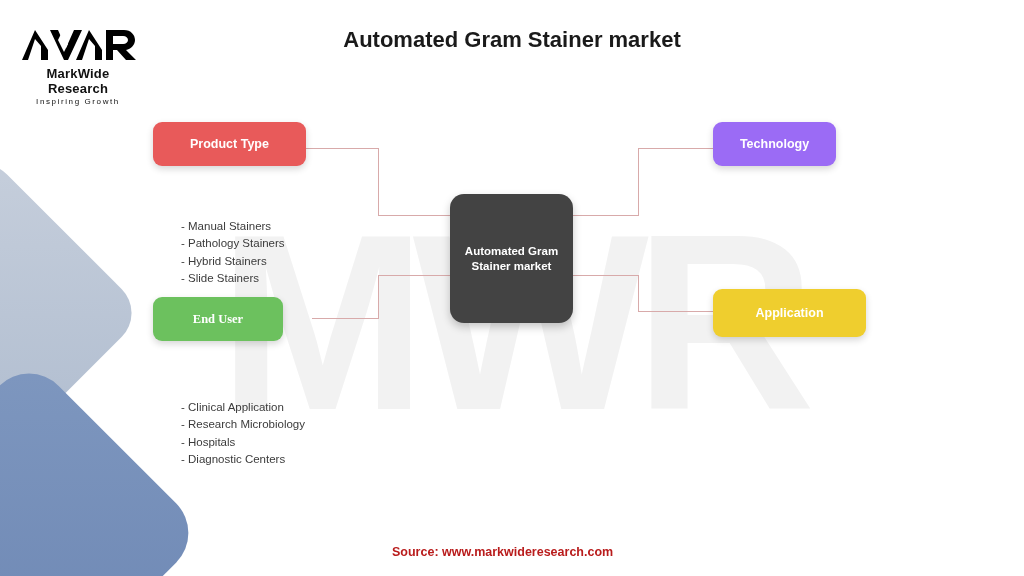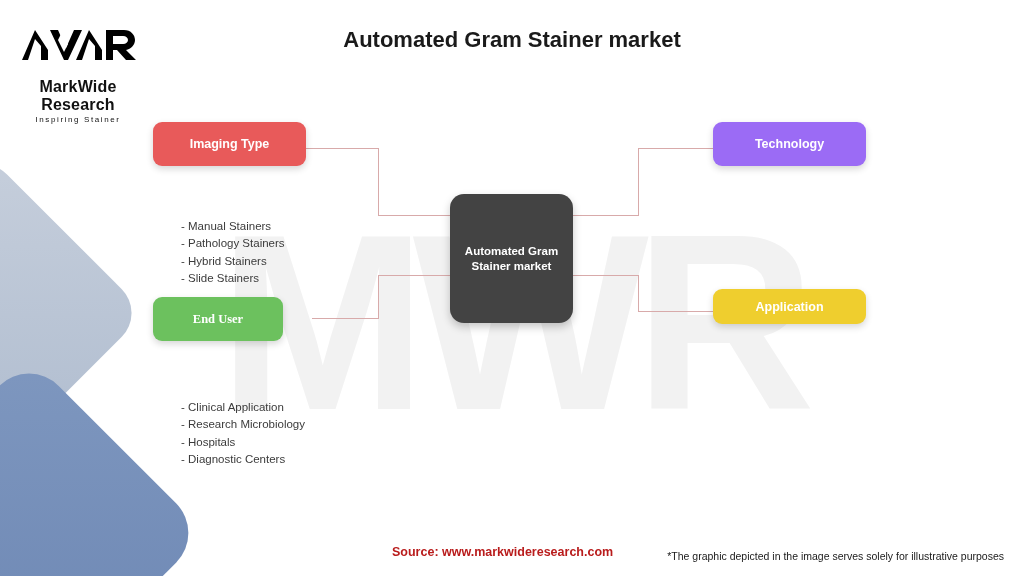--- a/index.html
+++ b/index.html
@@ -47,22 +47,22 @@
     line-height:230px;
     text-align:center;
     user-select:none;
     font-family:"Liberation Sans", sans-serif;
   }
 
   
   .logo { position:absolute; left:18px; top:26px; width:120px; }
   .logo-mark { display:block; }
   .logo-name {
-    font-size:16px; font-weight:bold; color:#111;
-    text-align:center; letter-spacing:.2px; margin-top:14px;
+    font-size:13px; font-weight:bold; color:#111;
+    text-align:center; letter-spacing:.2px; margin-top:2px;
   }
   .logo-tag {
     font-size:8px; color:#111; text-align:center;
     letter-spacing:1.6px; margin-top:1px;
   }
 
   
   .title {
     position:absolute; left:0; top:27px; width:1024px;
     text-align:center;
@@ -77,22 +77,22 @@
   
   .pill {
     position:absolute;
     border-radius:9px;
     display:flex; align-items:center; justify-content:center;
     color:#ffffff; font-size:12.5px; font-weight:bold;
     box-shadow:0 3px 7px rgba(0,0,0,.16);
   }
   .pill-product { left:153px; top:122px; width:153px; height:44px; background:#e85a5a; }
   .pill-enduser { left:153px; top:297px; width:130px; height:44px; background:#6cc15e;font-family:Liberation Serif, serif; }
-  .pill-tech    { left:713px; top:122px; width:153px; height:44px; background:#9b6bf5; }
-  .pill-app     { left:713px; top:289px; width:153px; height:35px; background:#efce2e; }
+  .pill-tech    { left:713px; top:122px; width:123px; height:44px; background:#9b6bf5; }
+  .pill-app     { left:713px; top:289px; width:153px; height:48px; background:#efce2e; }
 
   
   .items {
     position:absolute;
     font-size:11.5px;
     color:#3b3b3b;
     line-height:17.4px;
     margin-top:40px;
   }
   .items-product { left:181px; top:178px; }
@@ -137,21 +137,21 @@
 
   <div class="logo">
     <svg class="logo-mark" width="120" height="38" viewBox="0 0 120 38">
       <path d="M4 34 L17 4 L30 24 L30 34 L23 34 L23 20 L17 13 L10 34 Z" fill="#000"></path>
       <path d="M32 4 L40 4 L48 22 L56 4 L64 4 L50 34 L46 34 Z" fill="#000"></path>
       <path d="M44 6 L50 18 L46 26 L40 14 Z" fill="#fff"></path>
       <path d="M58 34 L71 4 L84 24 L84 34 L77 34 L77 20 L71 13 L64 34 Z" fill="#000"></path>
       <path d="M88 4 L106 4 C113 4 117 9 117 14 C117 19 113 23 108 24 L118 34 L108 34 L99 24 L95 24 L95 34 L88 34 Z M95 10 L95 18 L105 18 C108 18 110 16 110 14 C110 12 108 10 105 10 Z" fill="#000"></path>
     </svg>
     <div class="logo-name">MarkWide Research</div>
-    <div class="logo-tag">Inspiring Stainer</div>
+    <div class="logo-tag">Inspiring Growth</div>
   </div>
 
   <div class="title">Automated Gram Stainer market</div>
 
   <div class="conn h" style="left:306px; top:148px; width:73px;"></div>
   <div class="conn v" style="left:378px; top:148px; height:68px;"></div>
   <div class="conn h" style="left:378px; top:215px; width:73px;"></div>
 
   <div class="conn h" style="left:638px; top:148px; width:76px;"></div>
   <div class="conn v" style="left:638px; top:148px; height:68px;"></div>
@@ -160,36 +160,35 @@
   <div class="conn h" style="left:312px; top:318px; width:67px;"></div>
   <div class="conn v" style="left:378px; top:275px; height:44px;"></div>
   <div class="conn h" style="left:378px; top:275px; width:73px;"></div>
 
   <div class="conn h" style="left:638px; top:311px; width:76px;"></div>
   <div class="conn v" style="left:638px; top:275px; height:37px;"></div>
   <div class="conn h" style="left:572px; top:275px; width:67px;"></div>
 
   <div class="center-node">Automated Gram Stainer market</div>
 
-  <div class="pill pill-product">Imaging Type</div>
+  <div class="pill pill-product">Product Type</div>
   <div class="items items-product">
     <div>- Manual Stainers</div>
     <div>- Pathology Stainers</div>
     <div>- Hybrid Stainers</div>
     <div>- Slide Stainers</div>
   </div>
 
   <div class="pill pill-tech">Technology</div>
 
   <div class="pill pill-enduser">End User</div>
   <div class="items items-enduser">
     <div>- Clinical Application</div>
     <div>- Research Microbiology</div>
     <div>- Hospitals</div>
     <div>- Diagnostic Centers</div>
   </div>
 
   <div class="pill pill-app">Application</div>
 
   <div class="source">Source: www.markwideresearch.com</div>
-  <div class="disclaimer">*The graphic depicted in the image serves solely for illustrative purposes</div>
 
 </div>
 
 </body></html>

